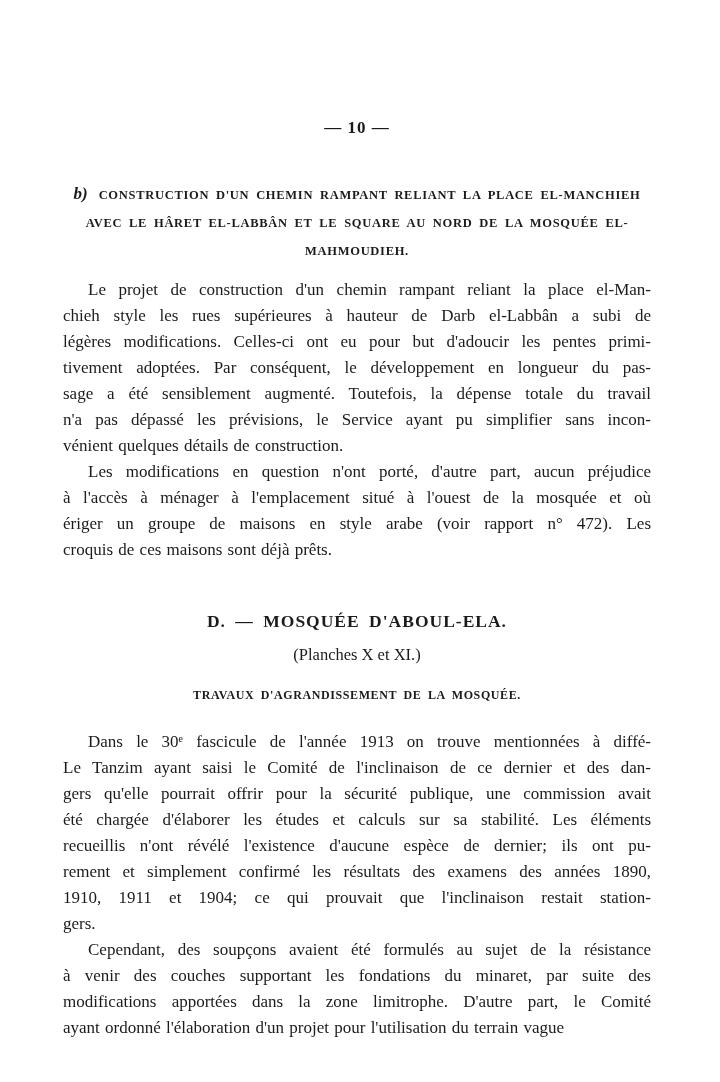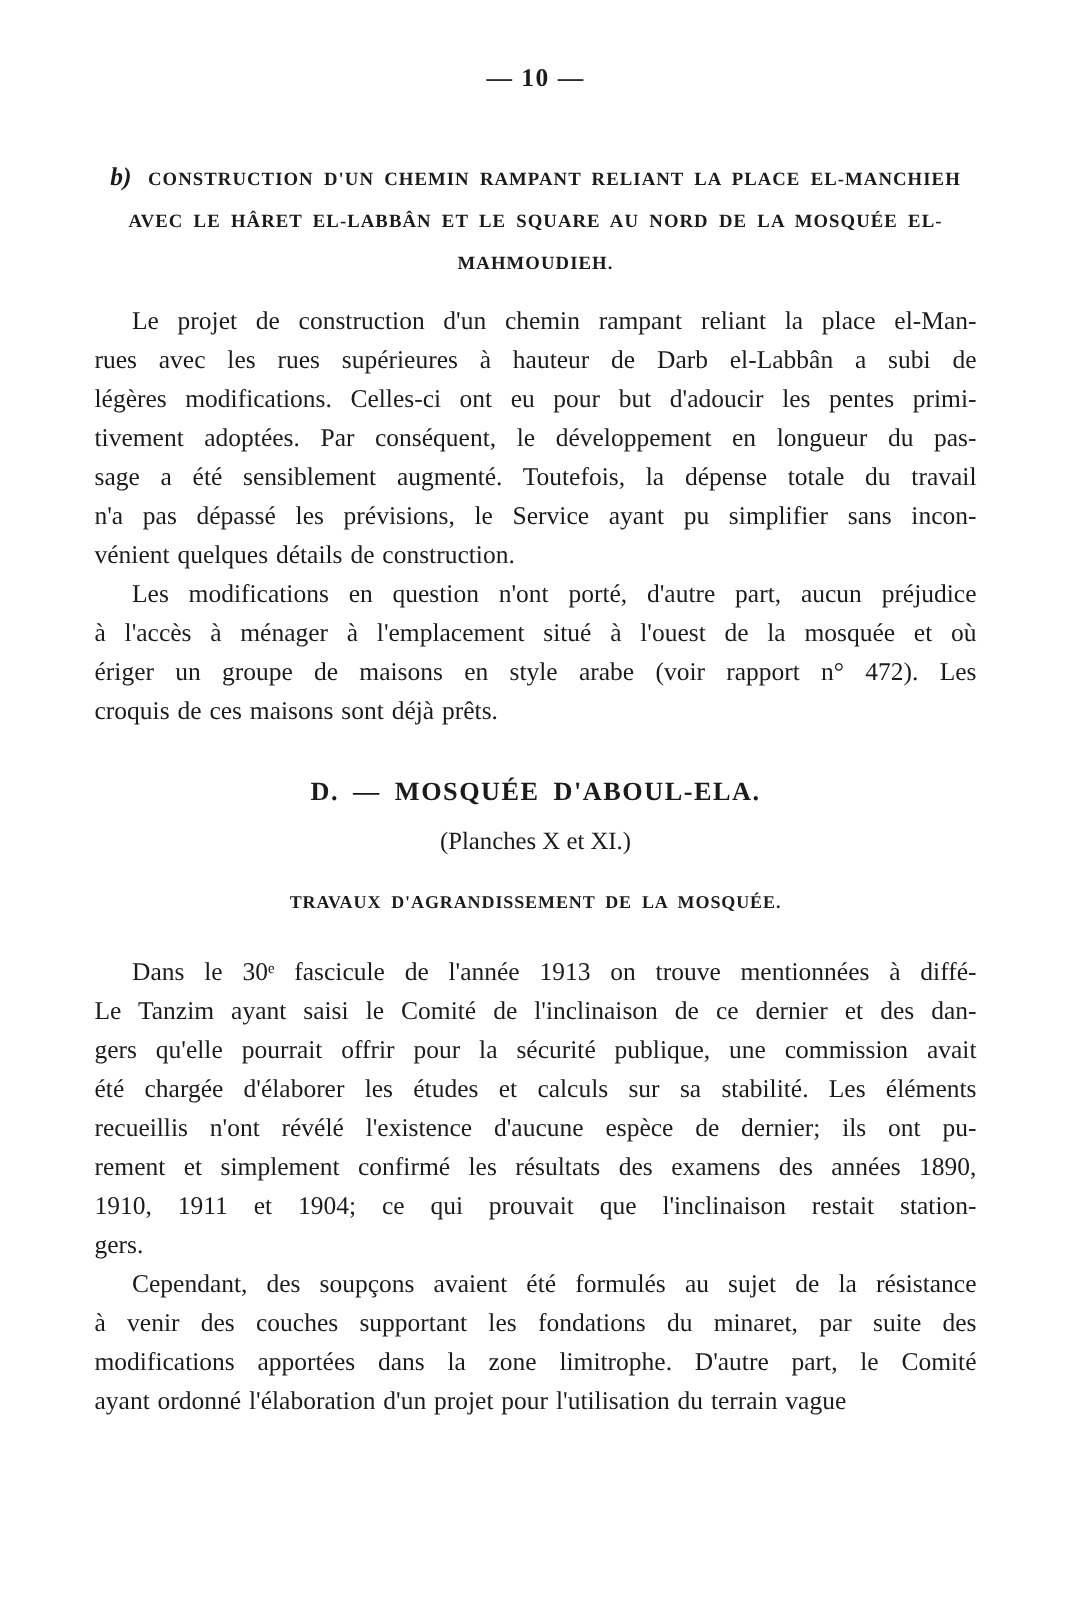--- a/index.html
+++ b/index.html
@@ -11,21 +11,21 @@
     width: 720px;
     height: 1082px;
     font-family: "Liberation Serif", "DejaVu Serif", serif;
     color: #1b1b1b;
     overflow: hidden;
   }
   .page {
     box-sizing: border-box;
     width: 713px;
     height: 1082px;
-    padding: 42px 62px 0 63px;
+    padding: 118px 62px 0 63px;
   }
   .page-number {
     text-align: center;
     font-weight: bold;
     font-size: 17px;
     letter-spacing: 1px;
   }
   
   .heading-b {
     margin-top: 42px;
@@ -58,21 +58,21 @@
     word-spacing: 1px;
   }
   .paragraph .line.first {
     text-indent: 25px;
   }
   .paragraph .line.last {
     text-align-last: left;
   }
   
   .heading-d {
-    margin-top: 30px;
+    margin-top: 48px;
     text-align: center;
   }
   .hd-title {
     font-weight: bold;
     font-size: 17.5px;
     letter-spacing: 1px;
     word-spacing: 4px;
   }
   .hd-plates {
     margin-top: 13px;
@@ -99,21 +99,21 @@
   <div class="heading-b">
     <div class="hb-line">
       <span class="hb-lead">b)</span><span class="hb-caps">CONSTRUCTION D'UN CHEMIN RAMPANT RELIANT LA PLACE EL-MANCHIEH</span>
     </div>
     <div class="hb-line hb-caps">AVEC LE HÂRET EL-LABBÂN ET LE SQUARE AU NORD DE LA MOSQUÉE EL-MAHMOUDIEH.</div>
   </div>
 
   <div class="body-text">
     <div class="paragraph">
         <div class="line first">Le projet de construction d'un chemin rampant reliant la place el-Man-</div>
-        <div class="line">rues avec les rues supérieures à hauteur de Darb el-Labbân a subi de</div>
+        <div class="line">chieh style les rues supérieures à hauteur de Darb el-Labbân a subi de</div>
         <div class="line">légères modifications. Celles-ci ont eu pour but d'adoucir les pentes primi-</div>
         <div class="line">tivement adoptées. Par conséquent, le développement en longueur du pas-</div>
         <div class="line">sage a été sensiblement augmenté. Toutefois, la dépense totale du travail</div>
         <div class="line">n'a pas dépassé les prévisions, le Service ayant pu simplifier sans incon-</div>
         <div class="line last">vénient quelques détails de construction.</div>
       </div>
     <div class="paragraph">
         <div class="line first">Les modifications en question n'ont porté, d'autre part, aucun préjudice</div>
         <div class="line">à l'accès à ménager à l'emplacement situé à l'ouest de la mosquée et où</div>
         <div class="line">ériger un groupe de maisons en style arabe (voir rapport n° 472). Les</div>

